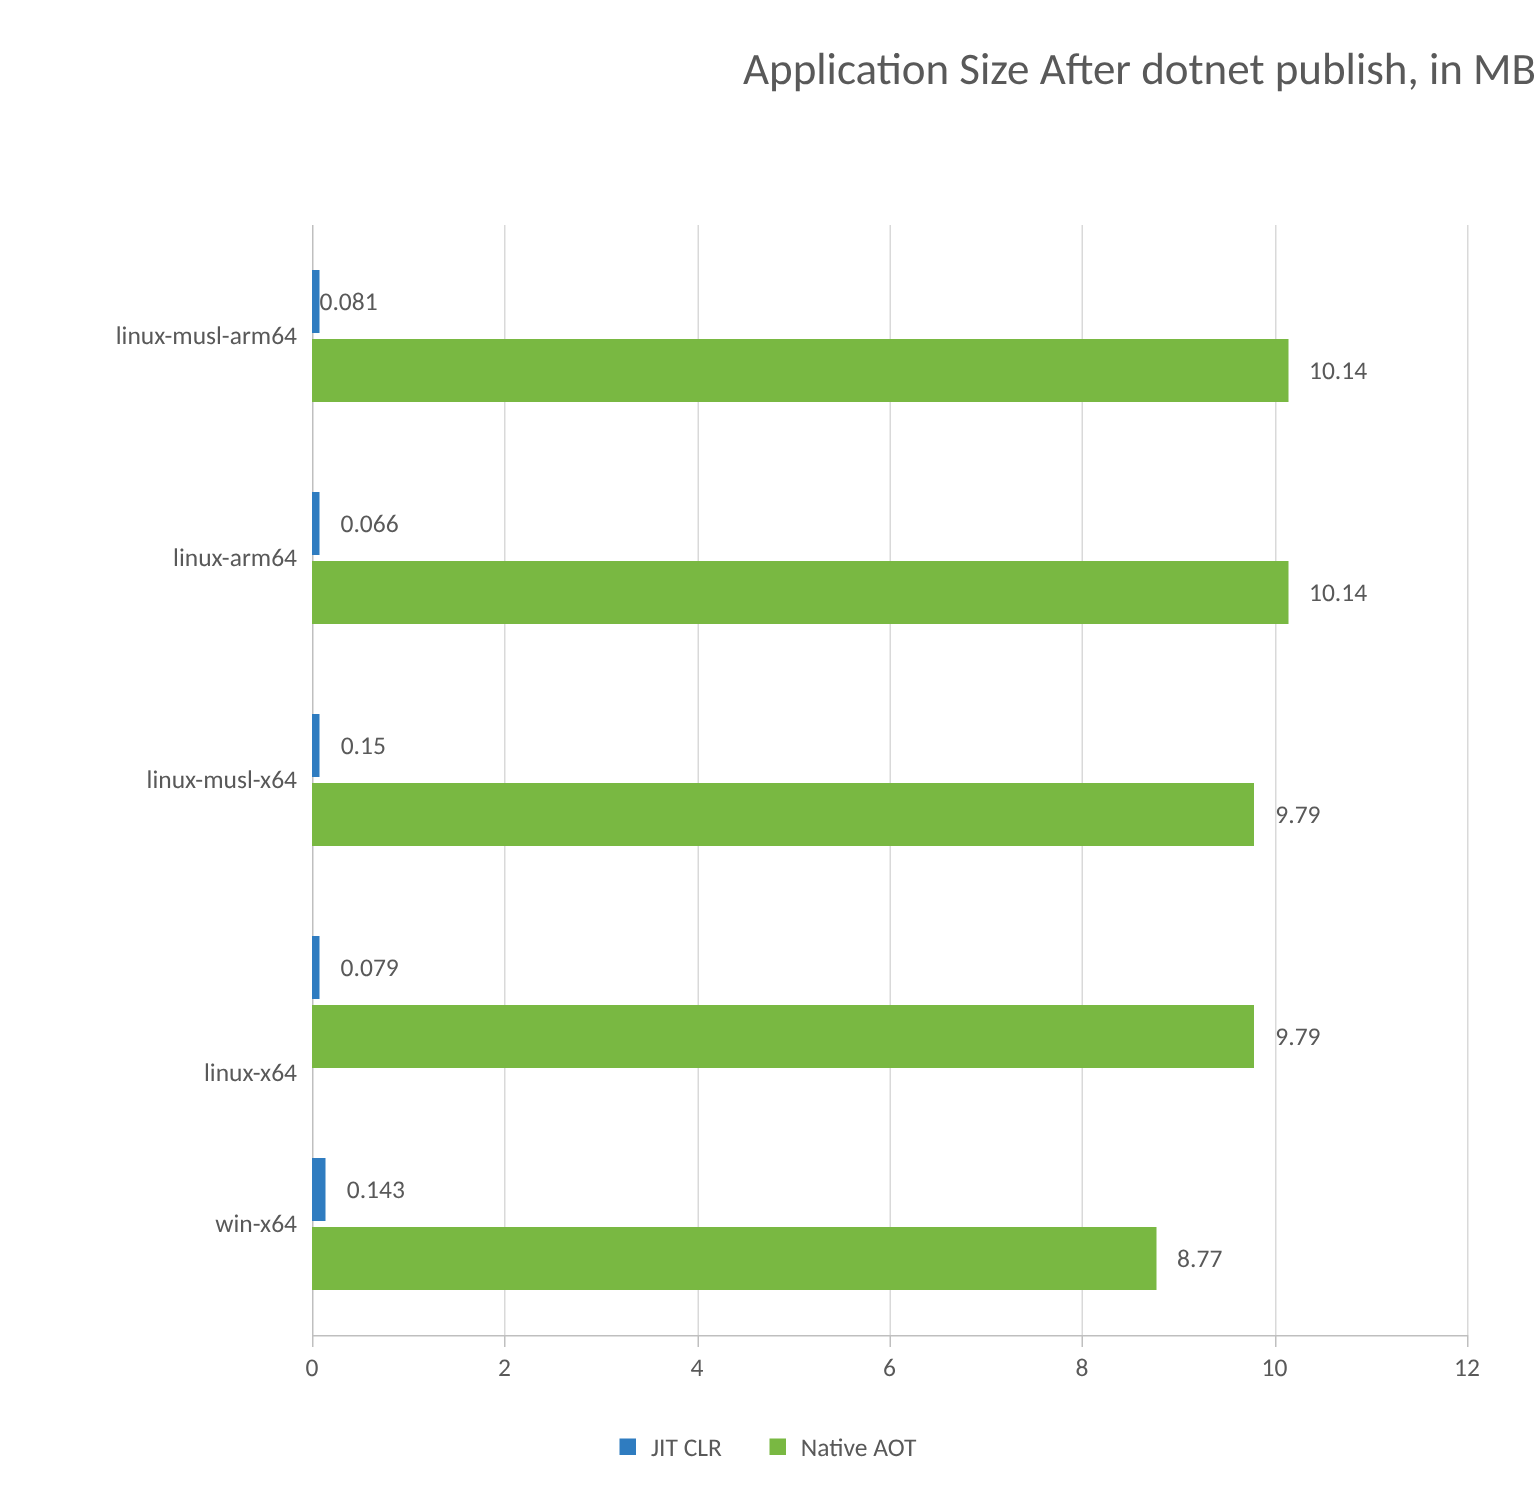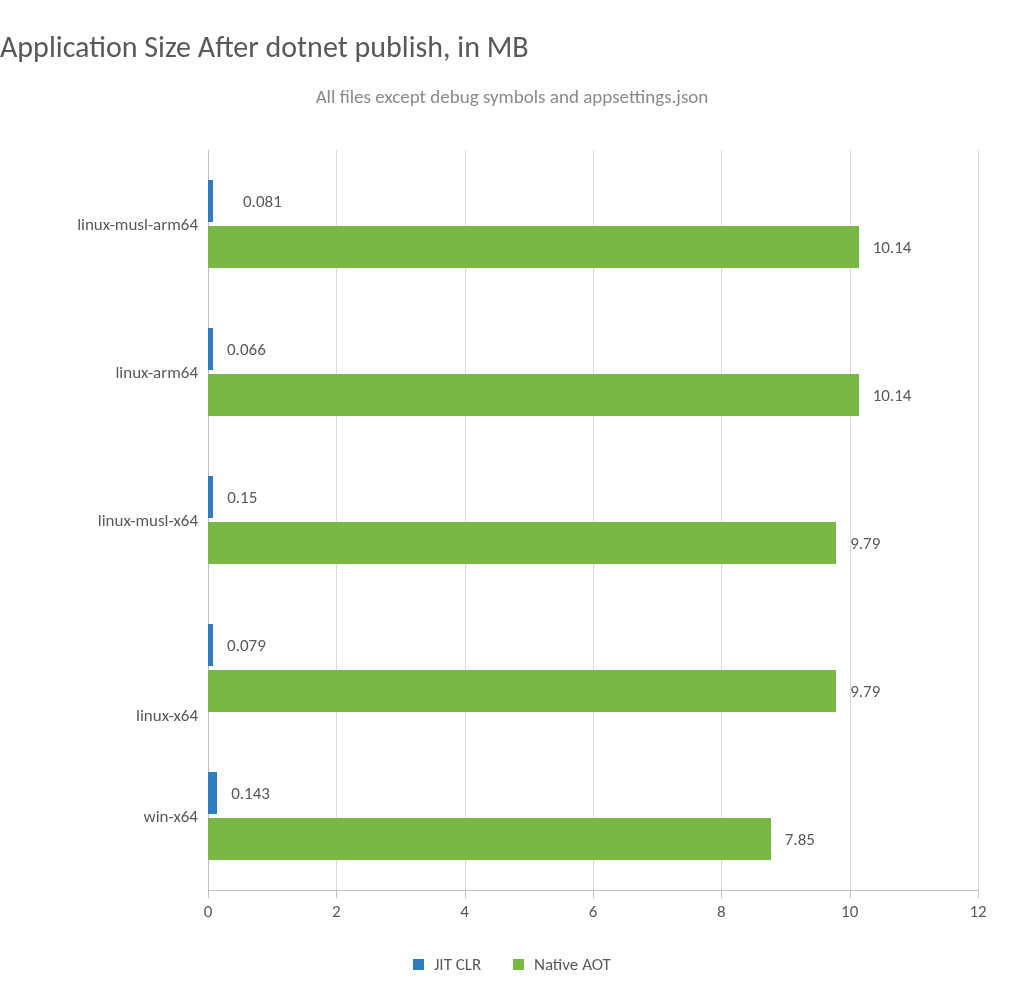--- a/index.html
+++ b/index.html
@@ -12,21 +12,21 @@
     color: #333;
     overflow: hidden;
   }
   .chart-container {
     position: relative;
     width: 1024px;
     height: 995px;
     box-sizing: border-box;
   }
   .title {
-    text-align: left;
+    text-align: right;
     font-size: 30px;
     color: #595959;
     padding-top: 28px;
     font-weight: 400;
   }
   .subtitle {
     text-align: center;
     font-size: 19px;
     color: #8a8a8a;
     margin-top: 20px;
@@ -122,21 +122,20 @@
   .legend-swatch.jit { background: #2f7cc0; }
   .legend-swatch.aot { background: #79b842; }
   .legend-text { vertical-align: middle; }
 </style>
 </head>
 <body>
 
 <div class="chart-container">
 
   <div class="title">Application Size After dotnet publish, in MB</div>
-  <div class="subtitle">All files except debug symbols and appsettings.json</div>
 
   <div class="plot-area" id="plot">
     <div class="axis-line"></div>
     <div class="baseline"></div>
   <div class="x-tick" style="left: 0px;"></div>
       <div class="x-tick-label" style="left: 0px;">0</div>
       <div class="gridline" style="left: 128.333px;"></div>
       <div class="x-tick" style="left: 128.333px;"></div>
       <div class="x-tick-label" style="left: 128.333px;">2</div>
       <div class="gridline" style="left: 256.667px;"></div>
@@ -149,21 +148,21 @@
       <div class="x-tick" style="left: 513.333px;"></div>
       <div class="x-tick-label" style="left: 513.333px;">8</div>
       <div class="gridline" style="left: 641.667px;"></div>
       <div class="x-tick" style="left: 641.667px;"></div>
       <div class="x-tick-label" style="left: 641.667px;">10</div>
       <div class="gridline" style="left: 770px;"></div>
       <div class="x-tick" style="left: 770px;"></div>
       <div class="x-tick-label" style="left: 770px;">12</div>
       <div class="y-tick-label" style="top: 74px;">linux-musl-arm64</div>
       <div class="bar jit" style="top: 30px; width: 5.1975px;"></div>
-      <div class="bar-label" style="left: 35px; top: 51px; text-align: center;">0.081</div>
+      <div class="bar-label" style="left: 5px; top: 51px; text-align: center;">0.081</div>
       <div class="bar aot" style="top: 76px; width: 650.65px;"></div>
       <div class="bar-label" style="left: 664.65px; top: 97px;">10.14</div>
       <div class="y-tick-label" style="top: 222px;">linux-arm64</div>
       <div class="bar jit" style="top: 178px; width: 5.005px;"></div>
       <div class="bar-label" style="left: 19.005px; top: 199px;">0.066</div>
       <div class="bar aot" style="top: 224px; width: 650.65px;"></div>
       <div class="bar-label" style="left: 664.65px; top: 245px;">10.14</div>
       <div class="y-tick-label" style="top: 370px;">linux-musl-x64</div>
       <div class="bar jit" style="top: 326px; width: 5.13333px;"></div>
       <div class="bar-label" style="left: 19.1333px; top: 347px;">0.15</div>
@@ -171,21 +170,21 @@
       <div class="bar-label" style="left: 642.192px; top: 393px;">9.79</div>
       <div class="y-tick-label" style="top: 518px; margin-top: 47px;">linux-x64</div>
       <div class="bar jit" style="top: 474px; width: 5.06917px;"></div>
       <div class="bar-label" style="left: 19.0692px; top: 495px;">0.079</div>
       <div class="bar aot" style="top: 520px; width: 628.192px;"></div>
       <div class="bar-label" style="left: 642.192px; top: 541px;">9.79</div>
       <div class="y-tick-label" style="top: 666px;">win-x64</div>
       <div class="bar jit" style="top: 622px; width: 9.17583px;"></div>
       <div class="bar-label" style="left: 23.1758px; top: 643px;">0.143</div>
       <div class="bar aot" style="top: 668px; width: 562.742px;"></div>
-      <div class="bar-label" style="left: 576.742px; top: 689px;">7.85</div>
+      <div class="bar-label" style="left: 576.742px; top: 689px;">8.77</div>
     </div>
 
   <div class="legend">
     <span class="legend-item">
       <span class="legend-swatch jit"></span>
       <span class="legend-text">JIT CLR</span>
     </span>
     <span class="legend-item">
       <span class="legend-swatch aot"></span>
       <span class="legend-text">Native AOT</span>

